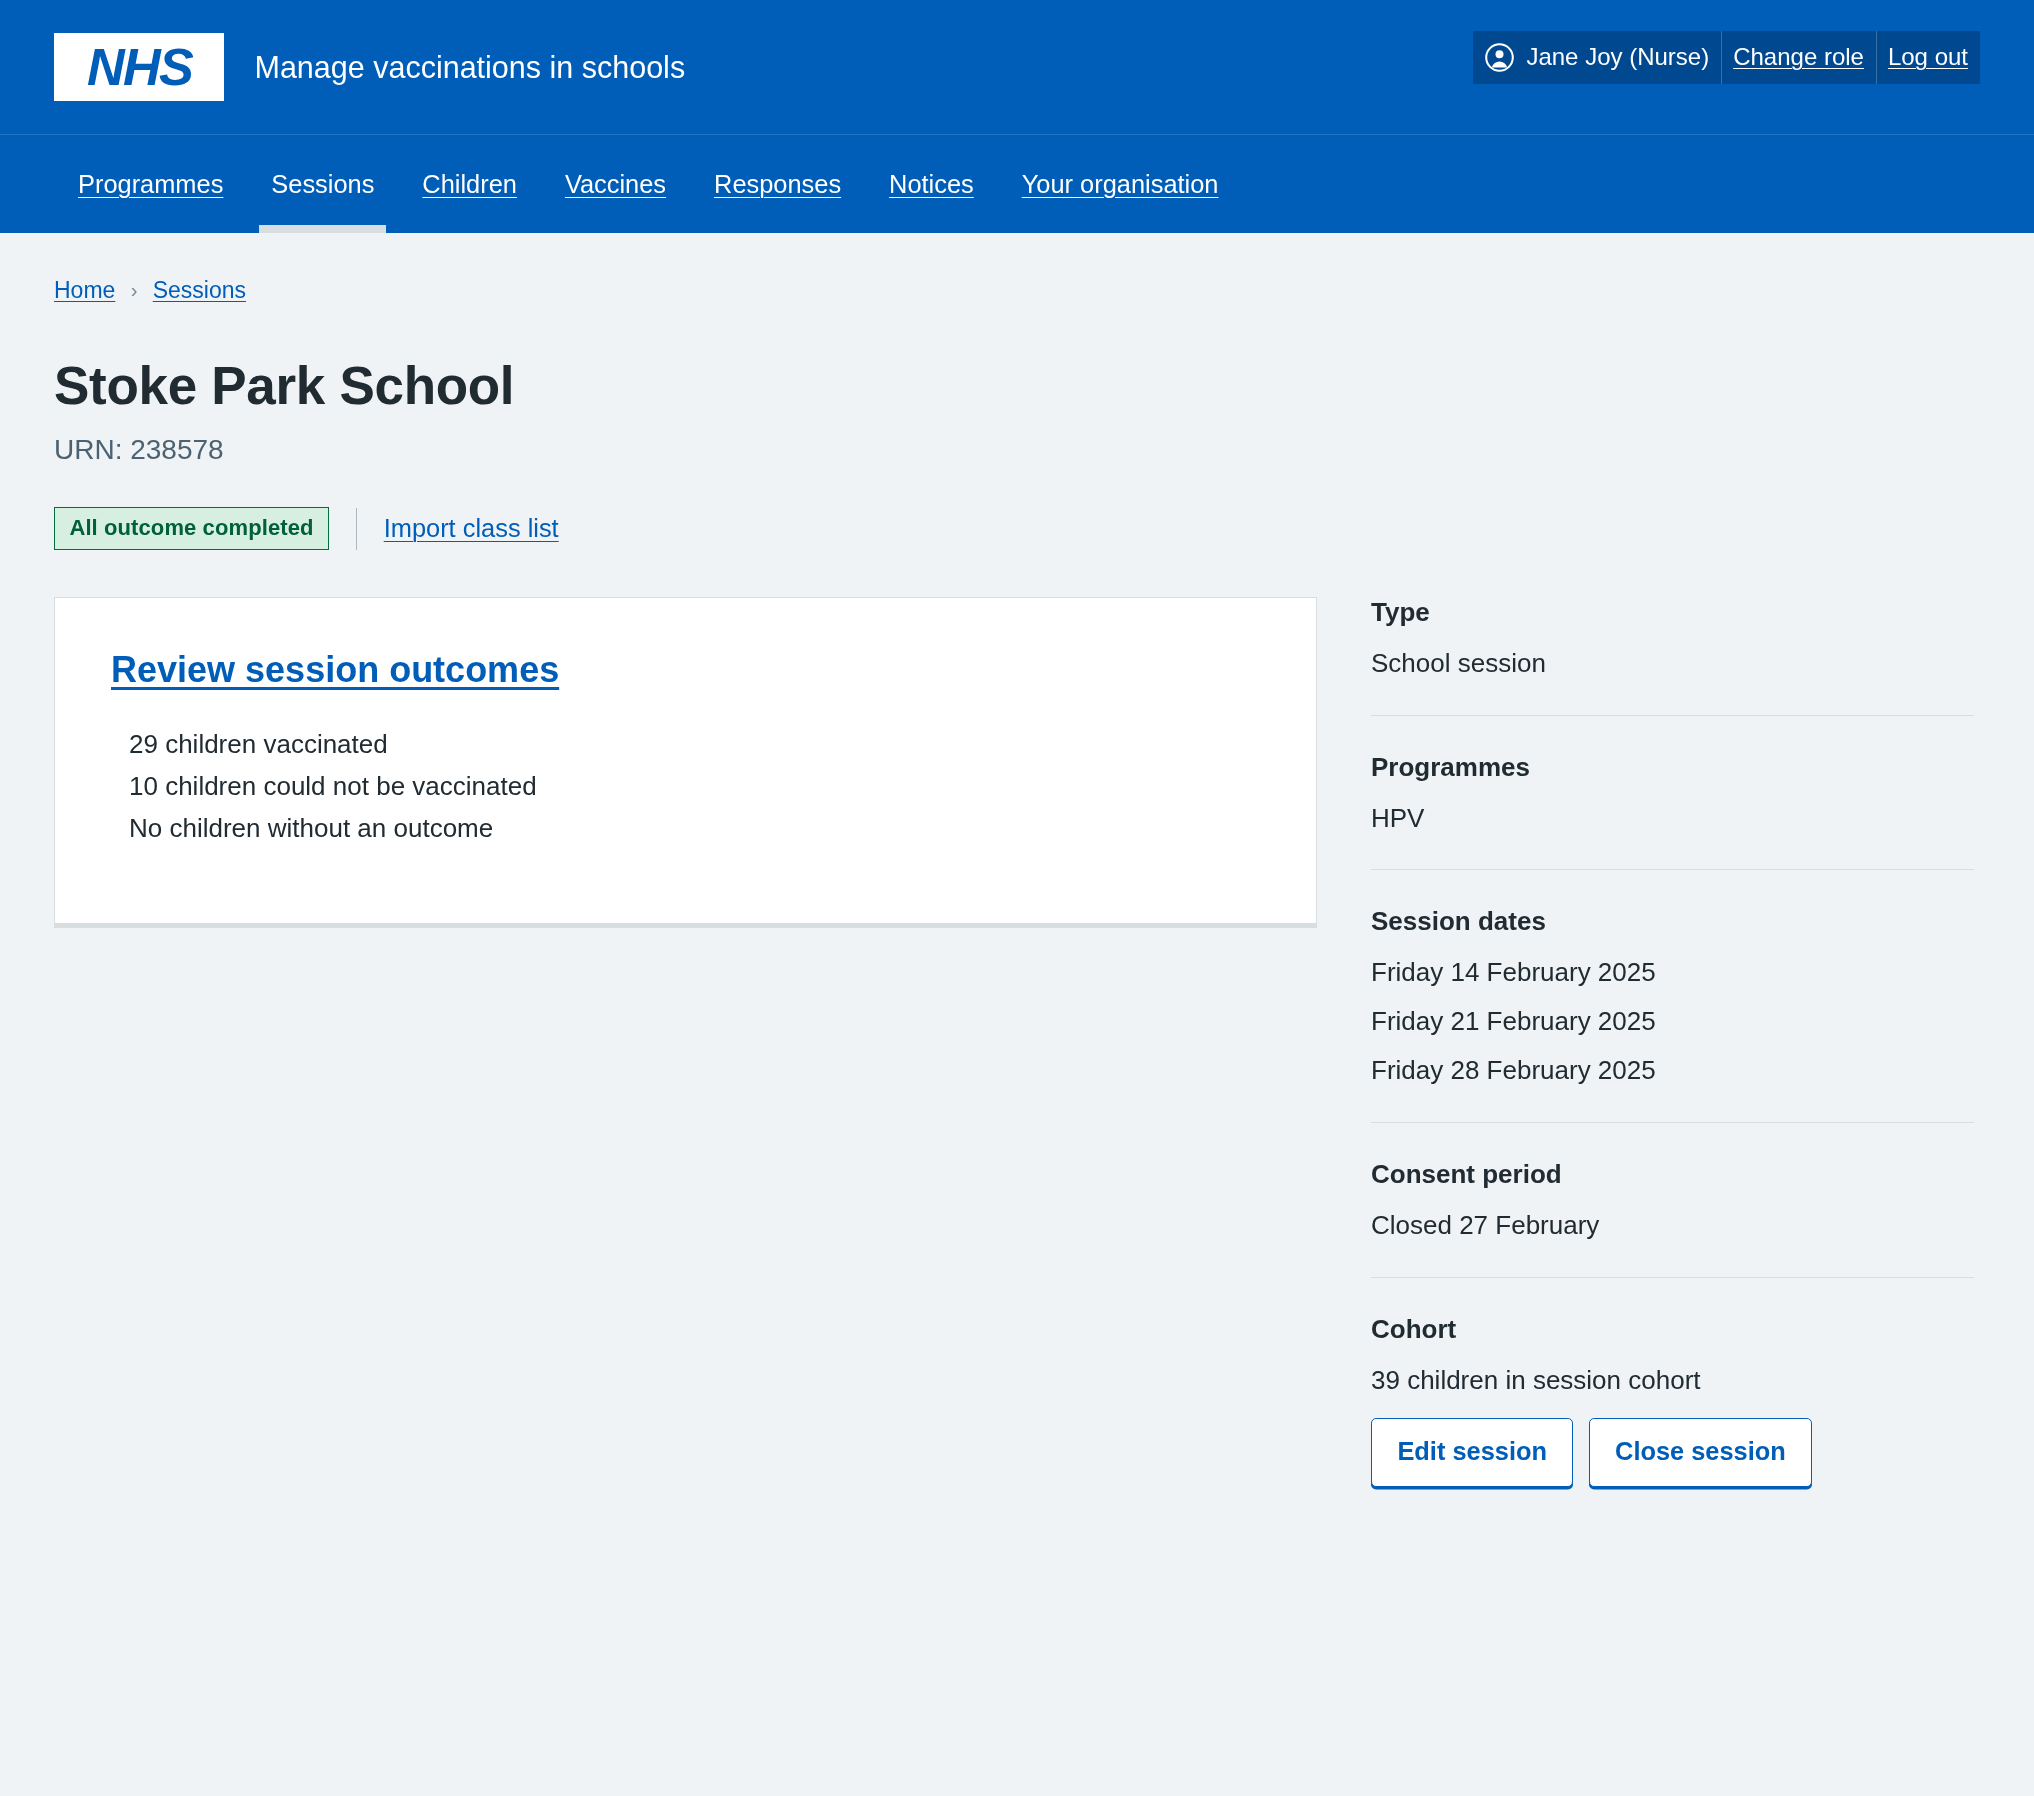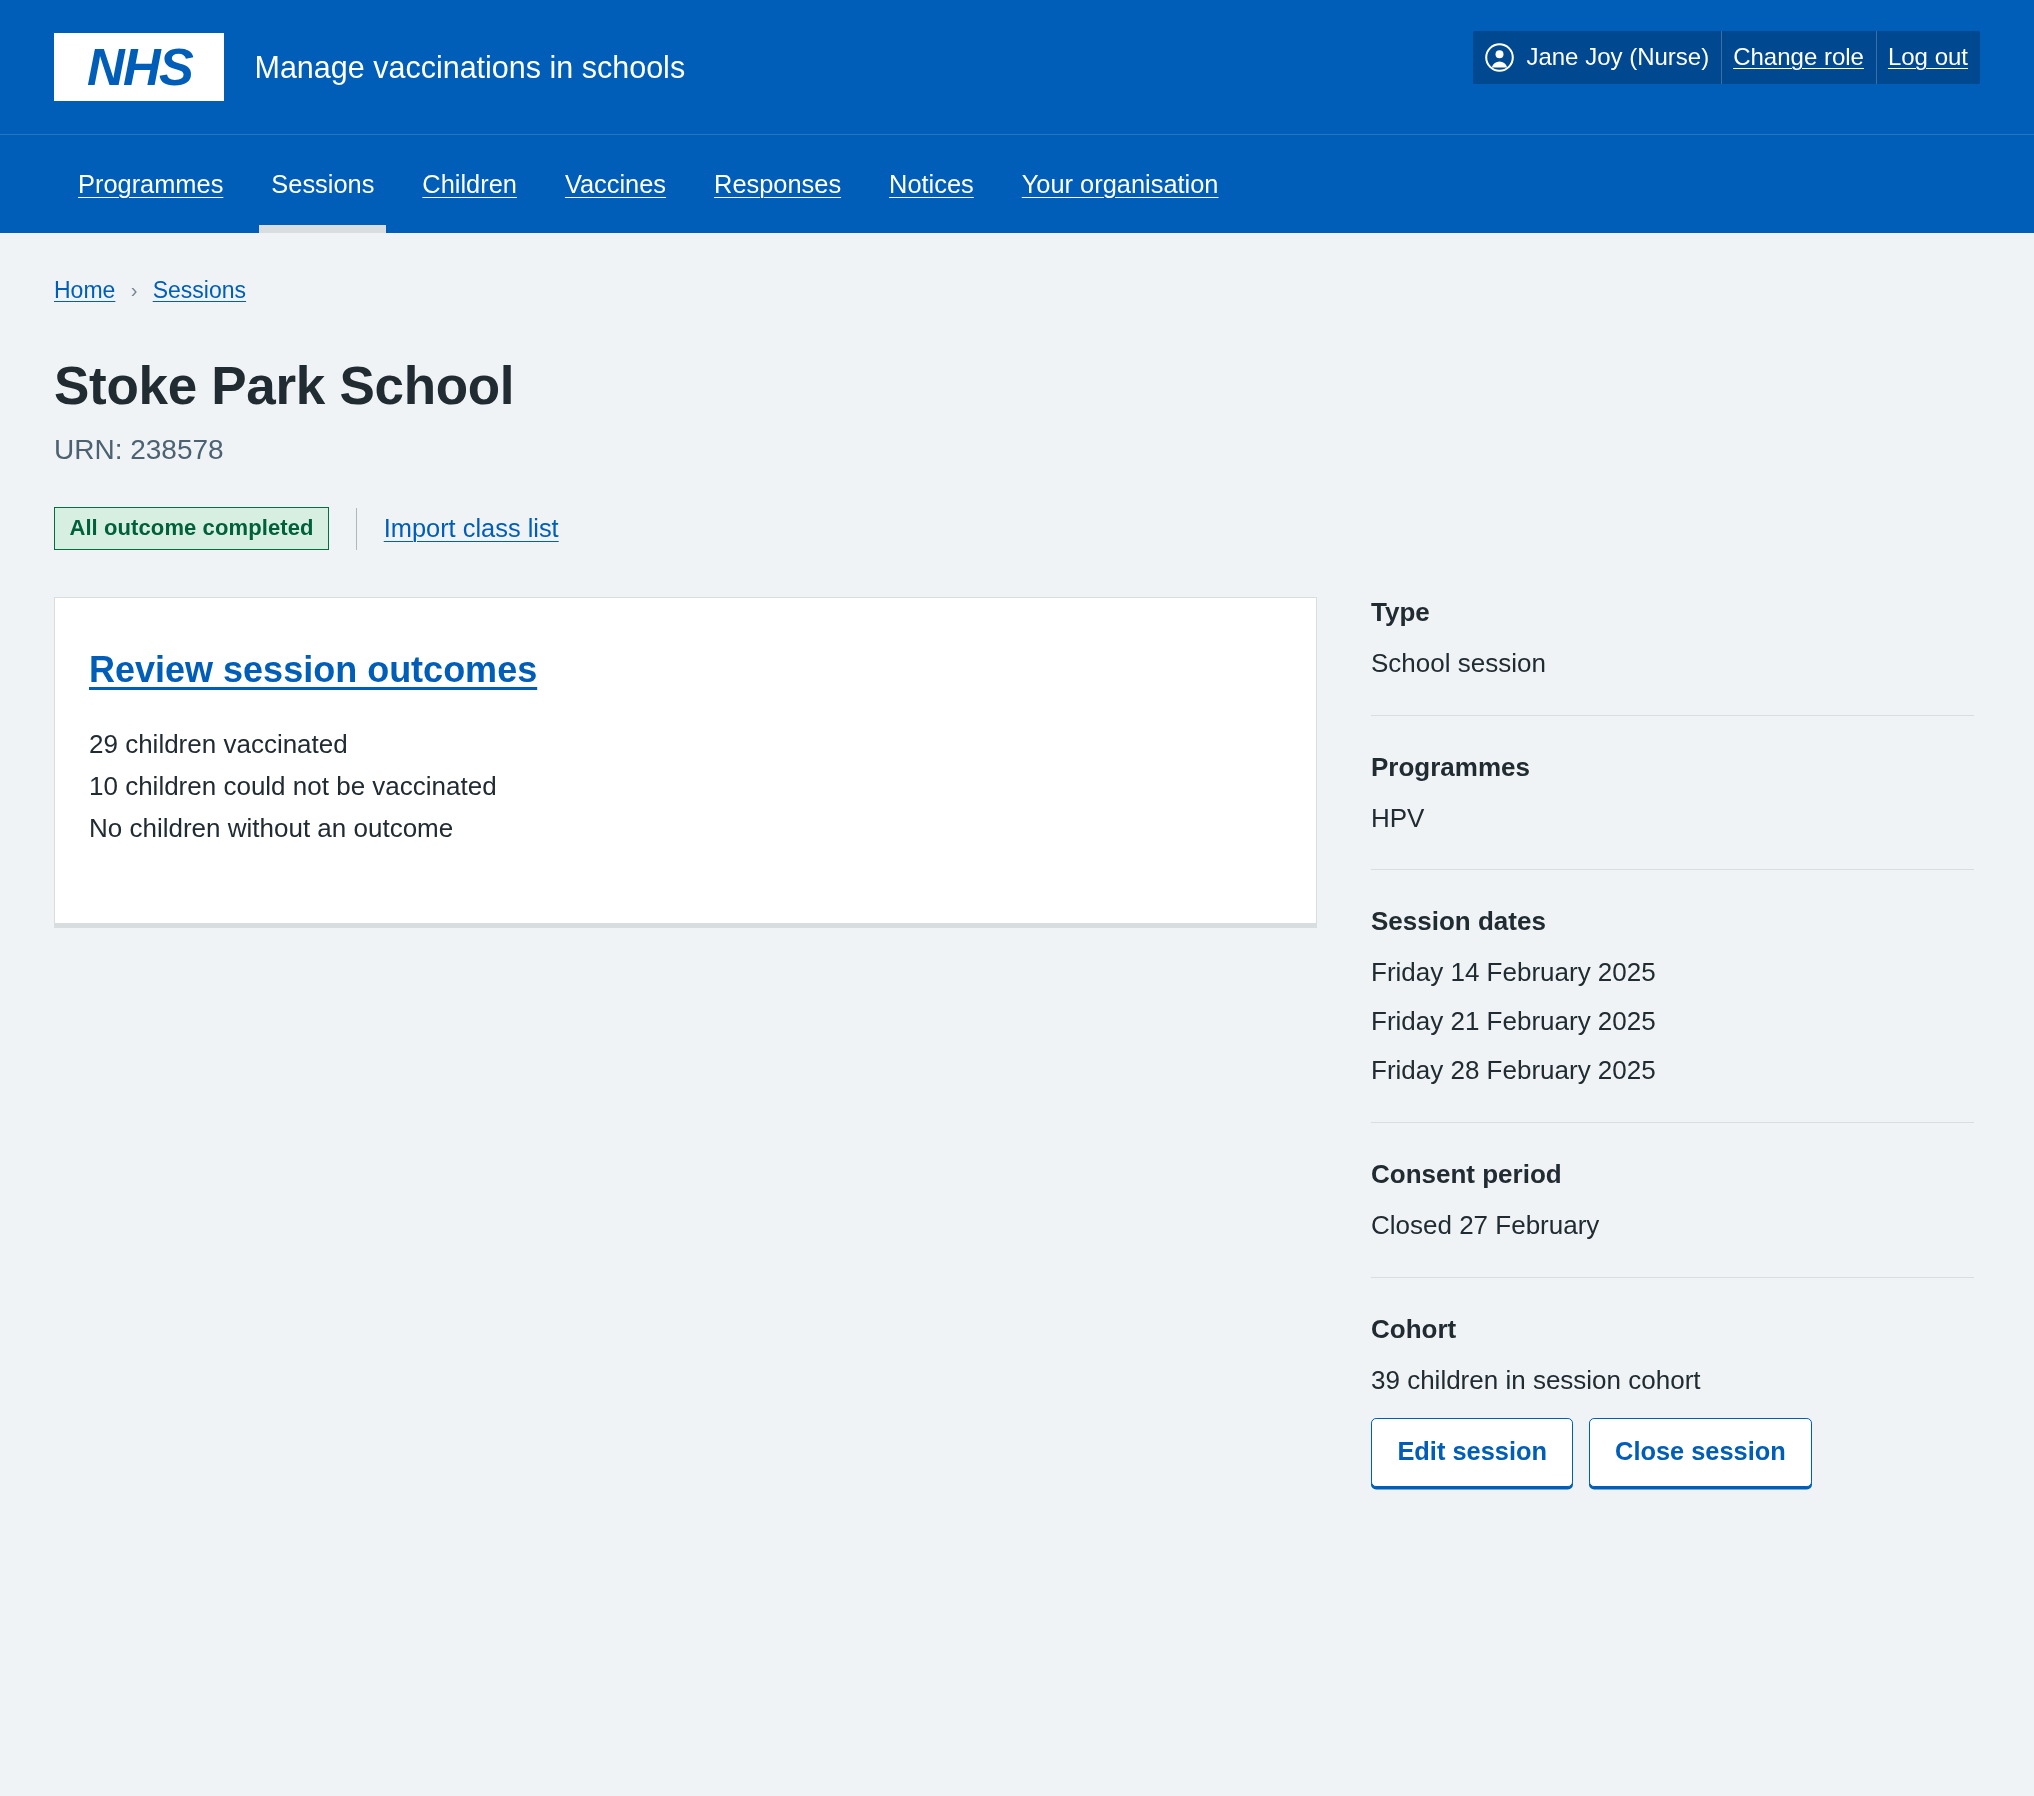--- a/index.html
+++ b/index.html
@@ -244,41 +244,42 @@
   }
 
   .col-main { width: 1263px; flex: 0 0 1263px; }
   .col-side { width: 603px; flex: 0 0 603px; }
 
   
   .card {
     background: #ffffff;
     border: 0.8px solid #d8dde0;
     border-bottom: 5.1px solid #d8dde0;
-    padding: 51px 34px 56px;
+    padding: 51px 56px 56px;
     min-height: 331px;
   }
 
   .card-heading {
     font-size: 36px;
     font-weight: 700;
     line-height: 1.15;
   }
 
   .card-heading a {
     color: #005eb8;
     text-decoration: underline;
     text-underline-offset: 5.1px;
     text-decoration-thickness: 2.5px;
     cursor: pointer;
   }
 
   .card-list {
     list-style: none;
     margin-top: 32px;
+    margin-left: 18px;
   }
 
   .card-list li {
     font-size: 26px;
     line-height: 1.62;
     color: #212b32;
   }
 
   
   .meta-block { padding-bottom: 34px; }

